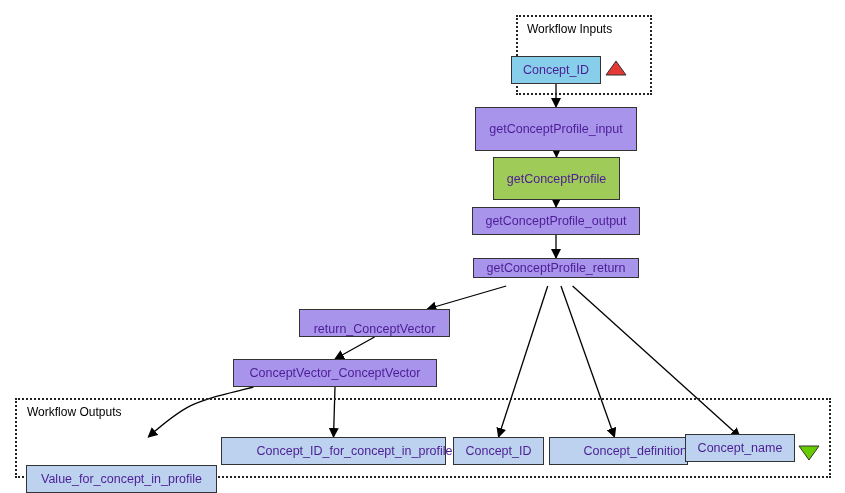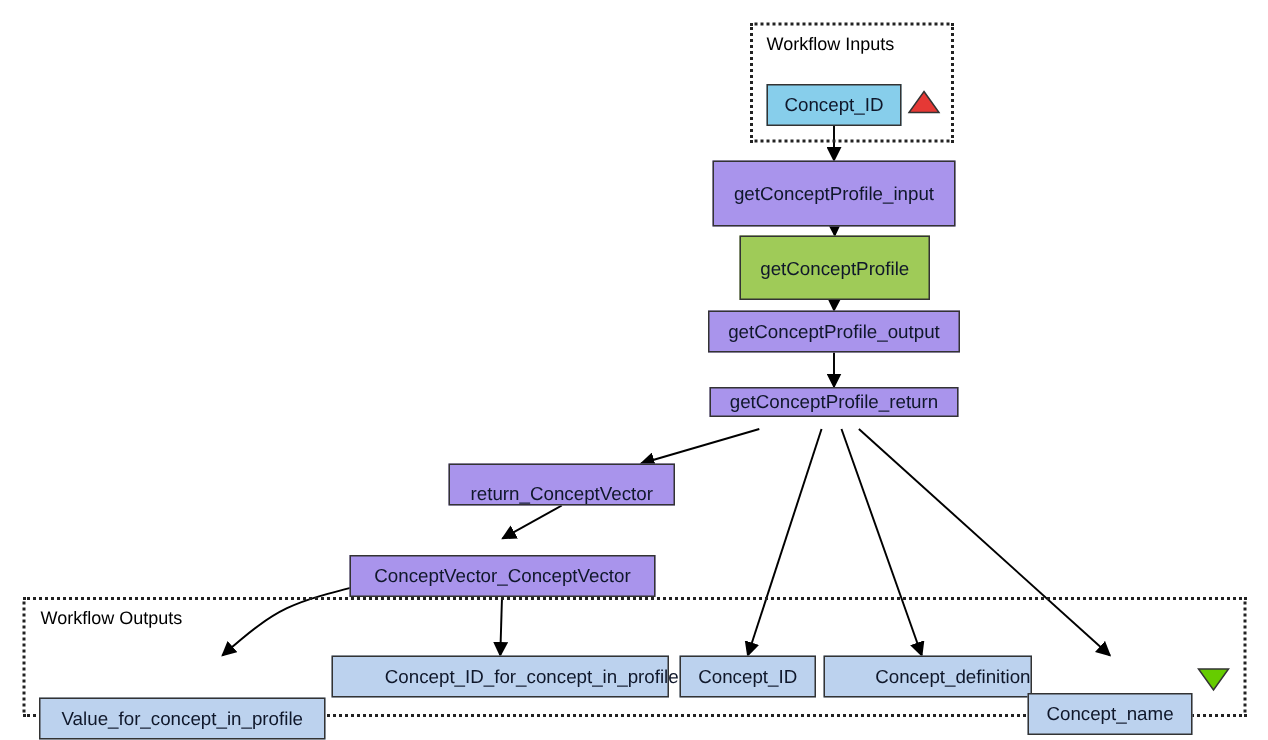--- a/index.html
+++ b/index.html
@@ -2,21 +2,21 @@
 <html><head>
 <meta charset="utf-8">
 <style>
   html, body { margin: 0; padding: 0; background: #ffffff; }
   body { width: 845px; height: 493px; position: relative; overflow: hidden;
          font-family: "Liberation Sans", "DejaVu Sans", sans-serif; }
   #diagram { position: absolute; left: 0; top: 0; }
   .cluster { position: absolute; border: 2px dotted #222; box-sizing: border-box; }
   .cluster-label { position: absolute; font-size: 12px; color: #000; }
   .node { position: absolute; box-sizing: border-box; border: 1.5px solid #333;
-          font-size: 12.5px; color: #0f172a; display: flex; align-items: center;
+          font-size: 12.5px; color: #4c1d95; display: flex; align-items: center;
           justify-content: center; white-space: nowrap; }
   .node.proc { background: #a994ec; }
   .node.service { background: #9fcb58; }
   .node.input { background: #87ceeb; }
   .node.output { background: #bcd2ee; }
   .marker { position: absolute; }
 </style>
 </head>
 <body>
 
@@ -34,21 +34,21 @@
       <path d="M506.2,286 L427.35,309" fill="none" stroke="#000000" stroke-width="1.3" marker-end="url(#arrow)"></path>
       <path d="M547.7,286 L498.5,437" fill="none" stroke="#000000" stroke-width="1.3" marker-end="url(#arrow)"></path>
       <path d="M560.98,286 L614.5,437" fill="none" stroke="#000000" stroke-width="1.3" marker-end="url(#arrow)"></path>
       <path d="M572.6,286 L740,437" fill="none" stroke="#000000" stroke-width="1.3" marker-end="url(#arrow)"></path>
       <path d="M374.5,337 L335,359" fill="none" stroke="#000000" stroke-width="1.3" marker-end="url(#arrow)"></path>
       <path d="M253.4,387 C193.4,402 188.24,402 148.24,437" fill="none" stroke="#000000" stroke-width="1.3" marker-end="url(#arrow)"></path>
       <path d="M335,387 L333.5,437" fill="none" stroke="#000000" stroke-width="1.3" marker-end="url(#arrow)"></path>
     </g>
 </svg>
 
-<div class="cluster" style="left:500px; top:15px; width:136px; height:80px;">
+<div class="cluster" style="left:516px; top:15px; width:136px; height:80px;">
   <span class="cluster-label" style="left:9px; top:5px;">Workflow Inputs</span>
 </div>
 
 <div class="cluster" style="left:15px; top:398px; width:816px; height:80px;">
   <span class="cluster-label" style="left:10px; top:5px;text-align:right;">Workflow Outputs</span>
 </div>
 
 <div class="node input" style="left:511px; top:56px; width:90px; height:28px;">
   <span>Concept_ID</span>
 </div>
@@ -69,39 +69,39 @@
 </div>
 
 <div class="node proc" style="left:473px; top:258px; width:166px; height:20px;">
   <span>getConceptProfile_return</span>
 </div>
 
 <div class="node proc" style="left:299px; top:309px; width:151px; height:28px;align-items:flex-end;">
   <span>return_ConceptVector</span>
 </div>
 
-<div class="node proc" style="left:233px; top:370px; width:204px; height:28px;">
+<div class="node proc" style="left:233px; top:359px; width:204px; height:28px;">
   <span>ConceptVector_ConceptVector</span>
 </div>
 
 <div class="node output" style="left:26px; top:437px; width:191px; height:28px;margin-top:28px;">
   <span>Value_for_concept_in_profile</span>
 </div>
 
 <div class="node output" style="left:221px; top:437px; width:225px; height:28px;padding-left:42px;">
   <span>Concept_ID_for_concept_in_profile</span>
 </div>
 
 <div class="node output" style="left:453px; top:437px; width:91px; height:28px;">
   <span>Concept_ID</span>
 </div>
 
 <div class="node output" style="left:549px; top:437px; width:139px; height:28px;justify-content:flex-end;">
   <span>Concept_definition</span>
 </div>
 
-<div class="node output" style="left:685px; top:462px; width:110px; height:28px;">
+<div class="node output" style="left:685px; top:434px; width:110px; height:28px;">
   <span>Concept_name</span>
 </div>
 
 <svg class="marker" style="left:798px; top:444px;" width="22" height="18">
   <polygon points="1,2 21,2 11,16" fill="#66cc00" stroke="#333" stroke-width="1"></polygon>
 </svg>
 
 </body></html>

